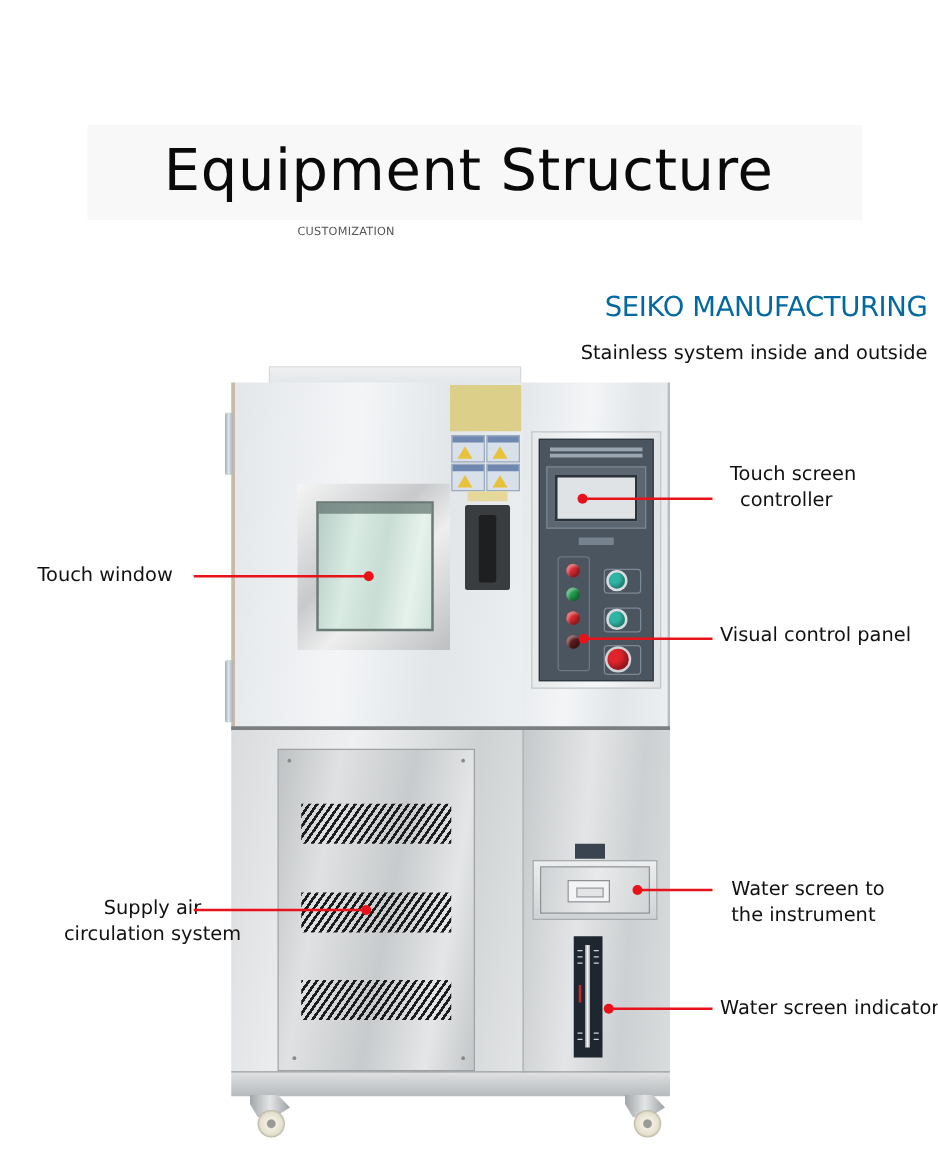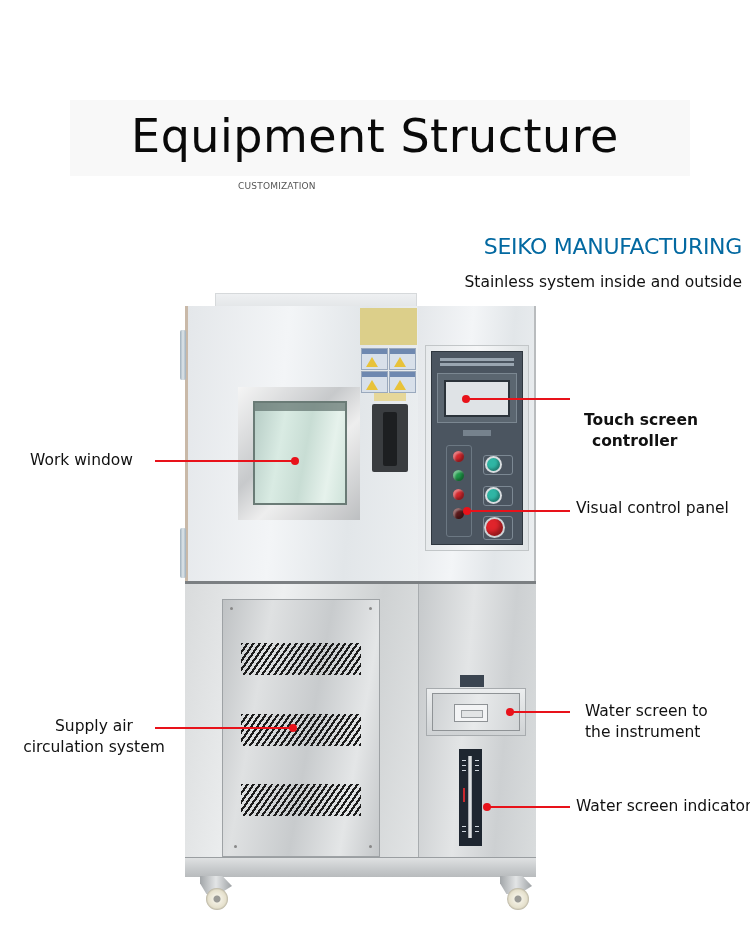--- a/index.html
+++ b/index.html
@@ -4,21 +4,21 @@
 <style>
   html, body { margin:0; padding:0; }
   body { width:750px; height:932px; background:#ffffff; position:relative; overflow:hidden; font-family:"DejaVu Sans", sans-serif; }
   .abs { position:absolute; }
   .header-box { left:70px; top:100px; width:620px; height:76px; background:#f8f8f8; }
   .title { left:0; top:104px; width:750px; text-align:center; font-family:"DejaVu Sans", sans-serif; font-size:46px; color:#0a0a0a; letter-spacing:0.5px; font-weight:normal; line-height:64px; }
   .subtitle { left:238px; top:178px; width:230px; font-size:9px; line-height:17px; color:#555; letter-spacing:0.2px; text-transform:uppercase; }
   .brand { right:8px; top:234px; font-size:22px; color:#0369a1; letter-spacing:-0.3px; white-space:nowrap; }
   .brand-sub { right:8px; top:273px; font-size:15.5px; color:#111; white-space:nowrap; }
   .label { font-size:15.5px; color:#111; line-height:21px; white-space:nowrap; }
-  .label.center { text-align:center; }
+  .label.center { text-align:center;margin-left:28px; }
   .leader { height:2px; background:#e8121a; }
   .dot { width:8px; height:8px; border-radius:50%; background:#e8121a; }
 
   
   .steel { background:linear-gradient(100deg,#d9dbdc 0%,#eef0f1 25%,#cfd2d3 50%,#e6e8e9 75%,#c8cbcc 100%); }
   .steel-light { background:linear-gradient(95deg,#e4e7ea 0%,#f3f5f7 40%,#e2e6e9 70%,#eceff1 100%); }
   .lid { left:215px; top:293px; width:200px; height:17px; background:linear-gradient(#eef0f2,#e0e3e5); border:1px solid #d6d9db; }
   .door { left:185px; top:306px; width:234px; height:278px; border-left:3px solid #c9b9a8; box-sizing:border-box; }
   .hinge { width:6px; height:50px; background:linear-gradient(90deg,#9fb0bd,#dfe6ea,#9fb0bd); border-radius:2px; }
   .right-col-top { left:418px; top:306px; width:118px; height:278px; border-right:2px solid #b9bcbe; box-sizing:border-box; }
@@ -161,25 +161,25 @@
   <div class="abs gauge-tick" style="left:475px;top:831px;"></div>
   <div class="abs" style="left:463px;top:788px;width:2px;height:14px;background:#c8282d;"></div>
 
   <div class="abs base"></div>
   <div class="abs caster-bracket" style="left:200px;top:876px;"></div>
   <div class="abs wheel" style="left:206px;top:888px;"></div>
   <div class="abs caster-bracket" style="left:500px;top:876px;"></div>
   <div class="abs wheel" style="left:507px;top:888px;"></div>
 </div>
 
-<div class="abs label" style="left:30px;top:450px;">Work window</div>
+<div class="abs label" style="left:30px;top:450px;">Touch window</div>
 <div class="abs leader" style="left:155px;top:460px;width:141px;"></div>
 <div class="abs dot" style="left:291px;top:457px;"></div>
 
-<div class="abs label" style="left:584px;top:410px;font-weight:bold;">
+<div class="abs label" style="left:584px;top:369px;">
   <div>Touch screen</div>
   <div style="padding-left:8px;">controller</div>
 </div>
 <div class="abs leader" style="left:466px;top:398px;width:104px;"></div>
 <div class="abs dot" style="left:462px;top:395px;"></div>
 
 <div class="abs label" style="left:576px;top:498px;">Visual control panel</div>
 <div class="abs leader" style="left:468px;top:510px;width:102px;"></div>
 <div class="abs dot" style="left:463px;top:507px;"></div>
 

